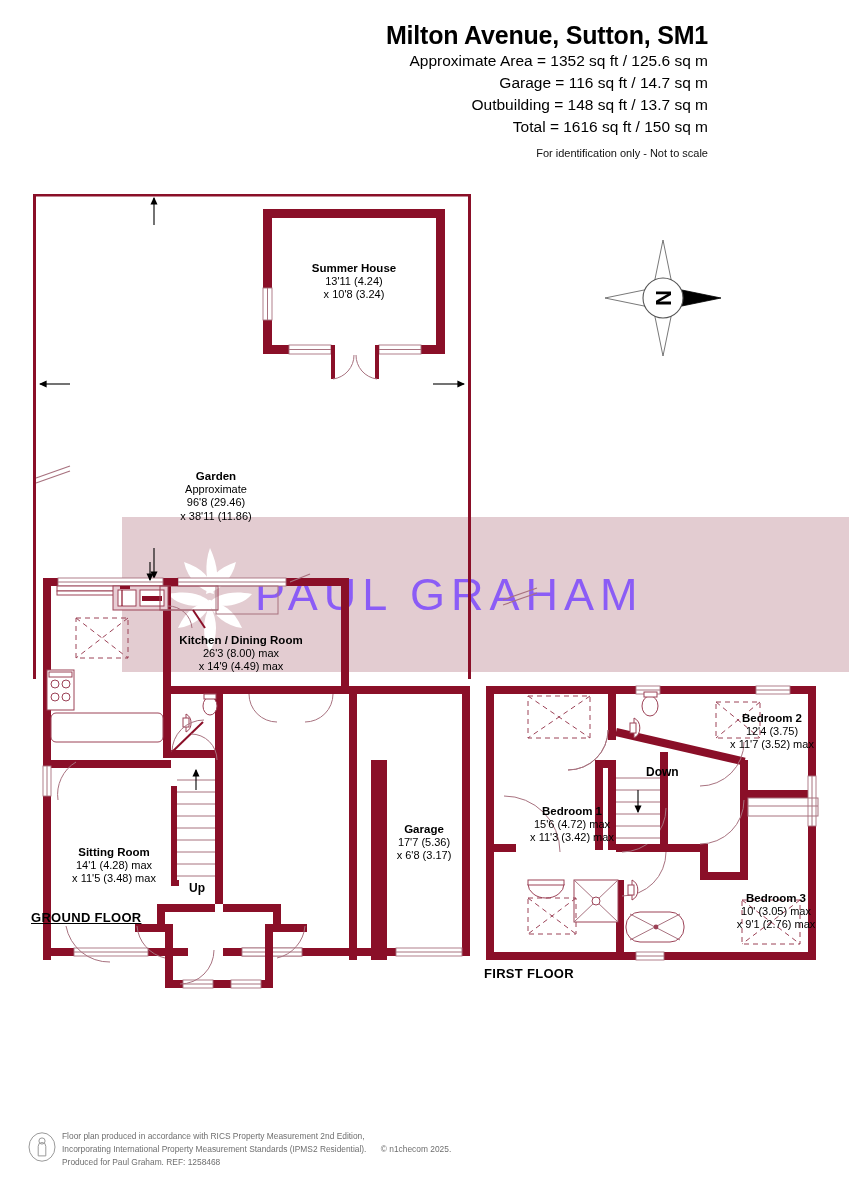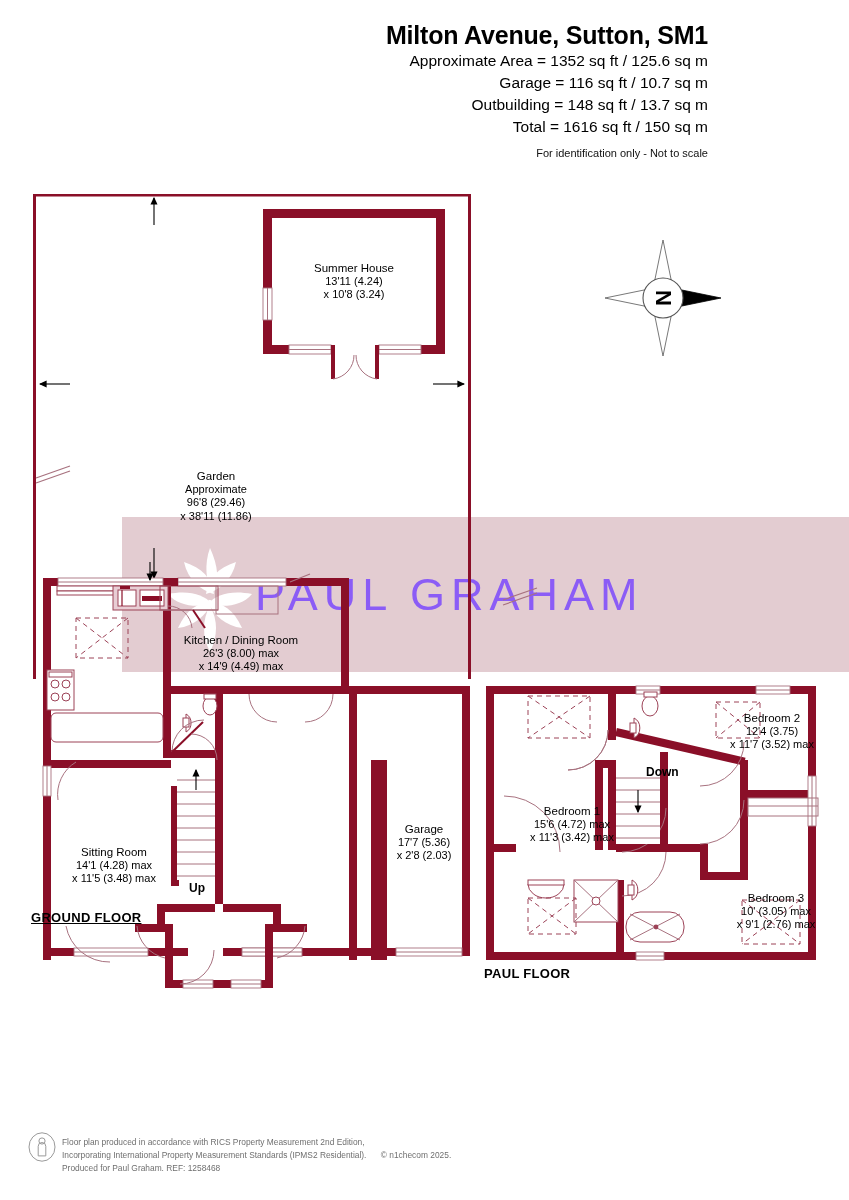--- a/index.html
+++ b/index.html
@@ -32,40 +32,40 @@
   .wmtext{
     position:absolute;left:255px;top:565px;width:460px;height:60px;
     font-family:Liberation Sans, sans-serif;
     font-size:45px;letter-spacing:6px;color:#8b5cf6;
     line-height:60px;white-space:nowrap;
   }
   .wmlogo{position:absolute;left:150px;top:540px;width:120px;height:120px;}
 
   
   .lbl{position:absolute;text-align:center;line-height:1.22;white-space:nowrap;}
-  .lbl .nm{font-size:11.5px;font-weight:normal;}
+  .lbl .nm{font-size:11.5px;font-weight:bold;}
   .lbl .dm{font-size:11px;}
   .floorlbl{position:absolute;font-size:13px;font-weight:bold;letter-spacing:0.3px;}
   .tiny{position:absolute;font-size:12px;font-weight:bold;}
 
   
   .footer{position:absolute;left:28px;top:1128px;width:660px;}
-  .footer .ftxt{position:absolute;left:34px;top:8px;font-size:8.4px;color:#6f6f6f;line-height:1.52;}
+  .footer .ftxt{position:absolute;left:34px;top:2px;font-size:8.4px;color:#6f6f6f;line-height:1.52;}
   .footer .fico{position:absolute;left:0px;top:4px;width:28px;height:30px;}
 </style>
 </head>
 <body>
 
 <div class="page">
 
   <div class="header">
     <div class="title">Milton Avenue, Sutton, SM1</div>
     <div class="areas">
       <div>Approximate Area = 1352 sq ft / 125.6 sq m</div>
-      <div>Garage = 116 sq ft / 10.7 sq m</div>
+      <div>Garage = 116 sq ft / 14.7 sq m</div>
       <div>Outbuilding = 148 sq ft / 13.7 sq m</div>
       <div>Total = 1616 sq ft / 150 sq m</div>
     </div>
     <div class="notscale">For identification only - Not to scale</div>
   </div>
 
   <div class="wmband"></div>
   <div class="wmlogo">
     <svg width="120" height="120" viewBox="0 0 120 120">
       <g fill="#ffffff">
@@ -411,21 +411,21 @@
   <div class="lbl" style="left:38px;top:845px;width:152px;">
     <div class="nm">Sitting Room</div>
     <div class="dm">14'1 (4.28) max</div>
     <div class="dm">x 11'5 (3.48) max</div>
   </div>
 
 
   <div class="lbl" style="left:377px;top:822px;width:94px;">
     <div class="nm">Garage</div>
     <div class="dm">17'7 (5.36)</div>
-    <div class="dm">x 2'8 (2.03)</div>
+    <div class="dm">x 6'8 (3.17)</div>
   </div>
 
   <div class="lbl" style="left:504px;top:766px;width:136px;margin-top:38px;">
     <div class="nm">Bedroom 1</div>
     <div class="dm">15'6 (4.72) max</div>
     <div class="dm">x 11'3 (3.42) max</div>
   </div>
 
   <div class="lbl" style="left:706px;top:711px;width:132px;">
     <div class="nm">Bedroom 2</div>
@@ -436,21 +436,21 @@
   <div class="lbl" style="left:710px;top:891px;width:132px;">
     <div class="nm">Bedroom 3</div>
     <div class="dm">10' (3.05) max</div>
     <div class="dm">x 9'1 (2.76) max</div>
   </div>
 
   <div class="tiny" style="left:189px;top:881px;">Up</div>
   <div class="tiny" style="left:646px;top:765px;">Down</div>
 
   <div class="floorlbl" style="left:31px;top:910px;text-decoration:underline;">GROUND FLOOR</div>
-  <div class="floorlbl" style="left:484px;top:966px;">PAUL FLOOR</div>
+  <div class="floorlbl" style="left:484px;top:966px;">FIRST FLOOR</div>
 
   <div class="footer">
     <div class="fico">
       <svg width="28" height="30" viewBox="0 0 28 30">
         <ellipse cx="14" cy="15" rx="13" ry="14.2" fill="none" stroke="#9a9a9a" stroke-width="1"></ellipse>
         <circle cx="14" cy="9" r="3.1" fill="none" stroke="#9a9a9a" stroke-width="1"></circle>
         <path d="M10.2 14.3 a3.8 3.8 0 0 1 7.6 0 l0 9.6 l-7.6 0 z" fill="none" stroke="#9a9a9a" stroke-width="1"></path>
       </svg>
     </div>
     <div class="ftxt">

